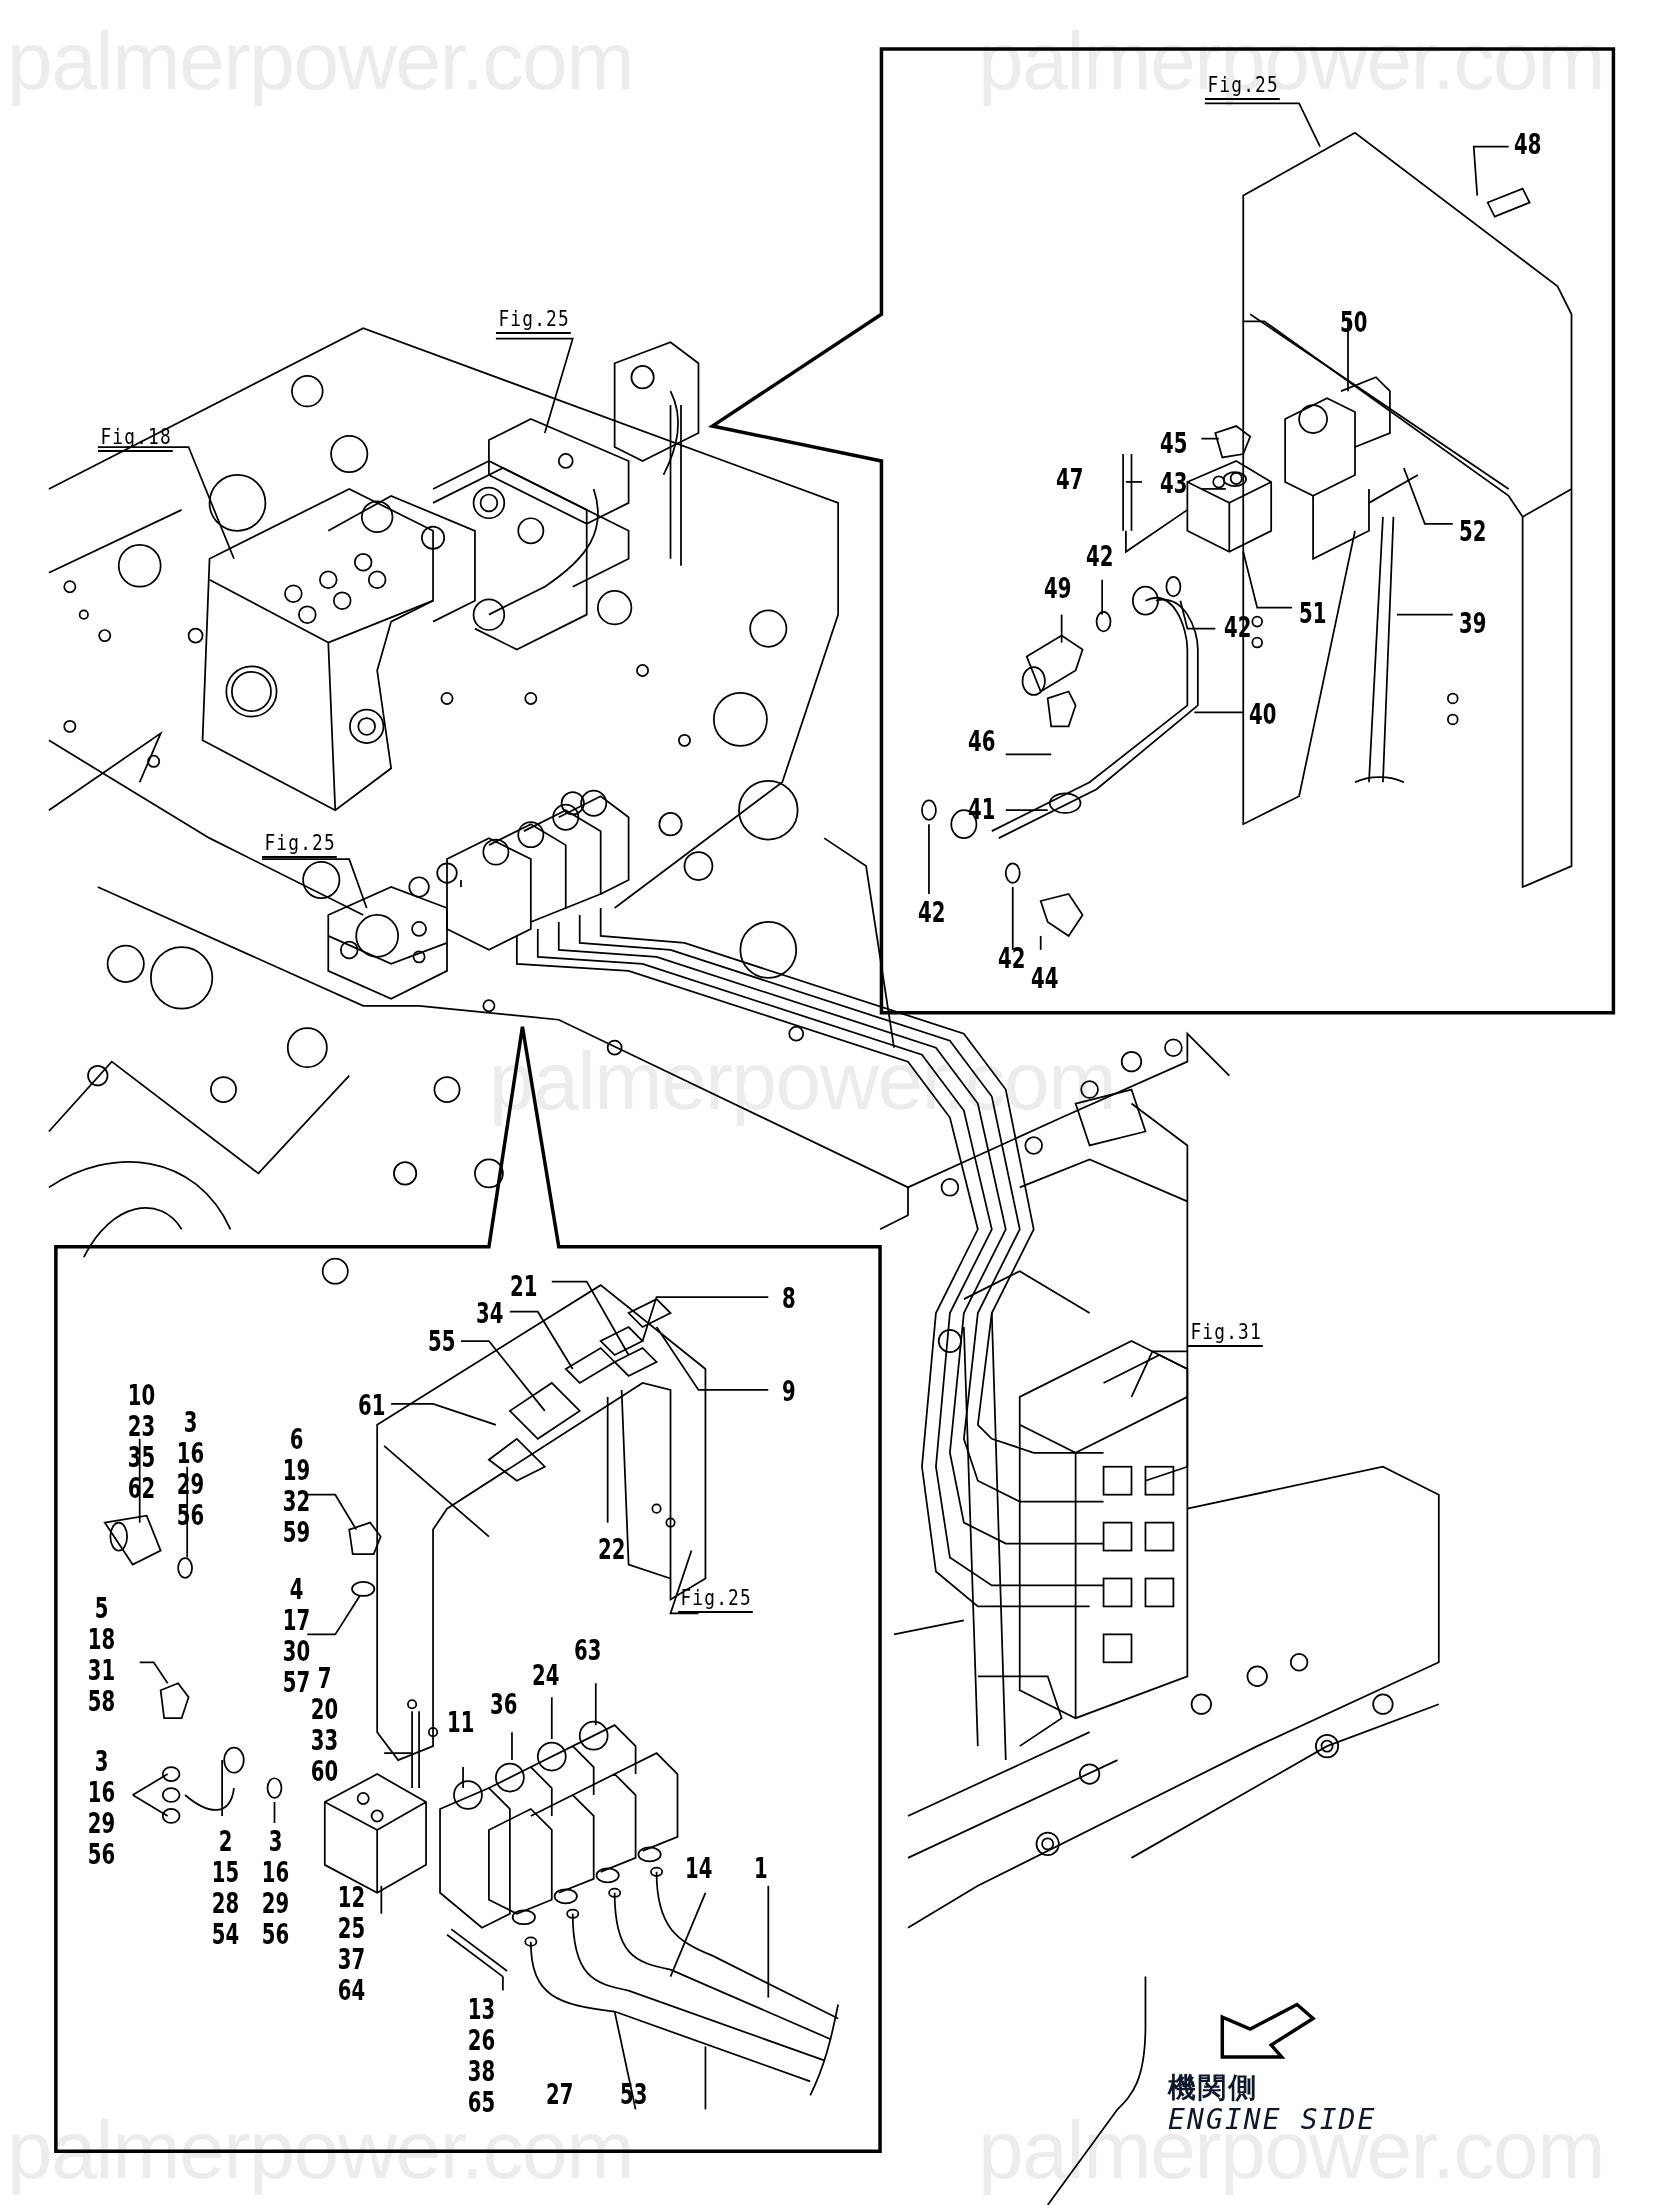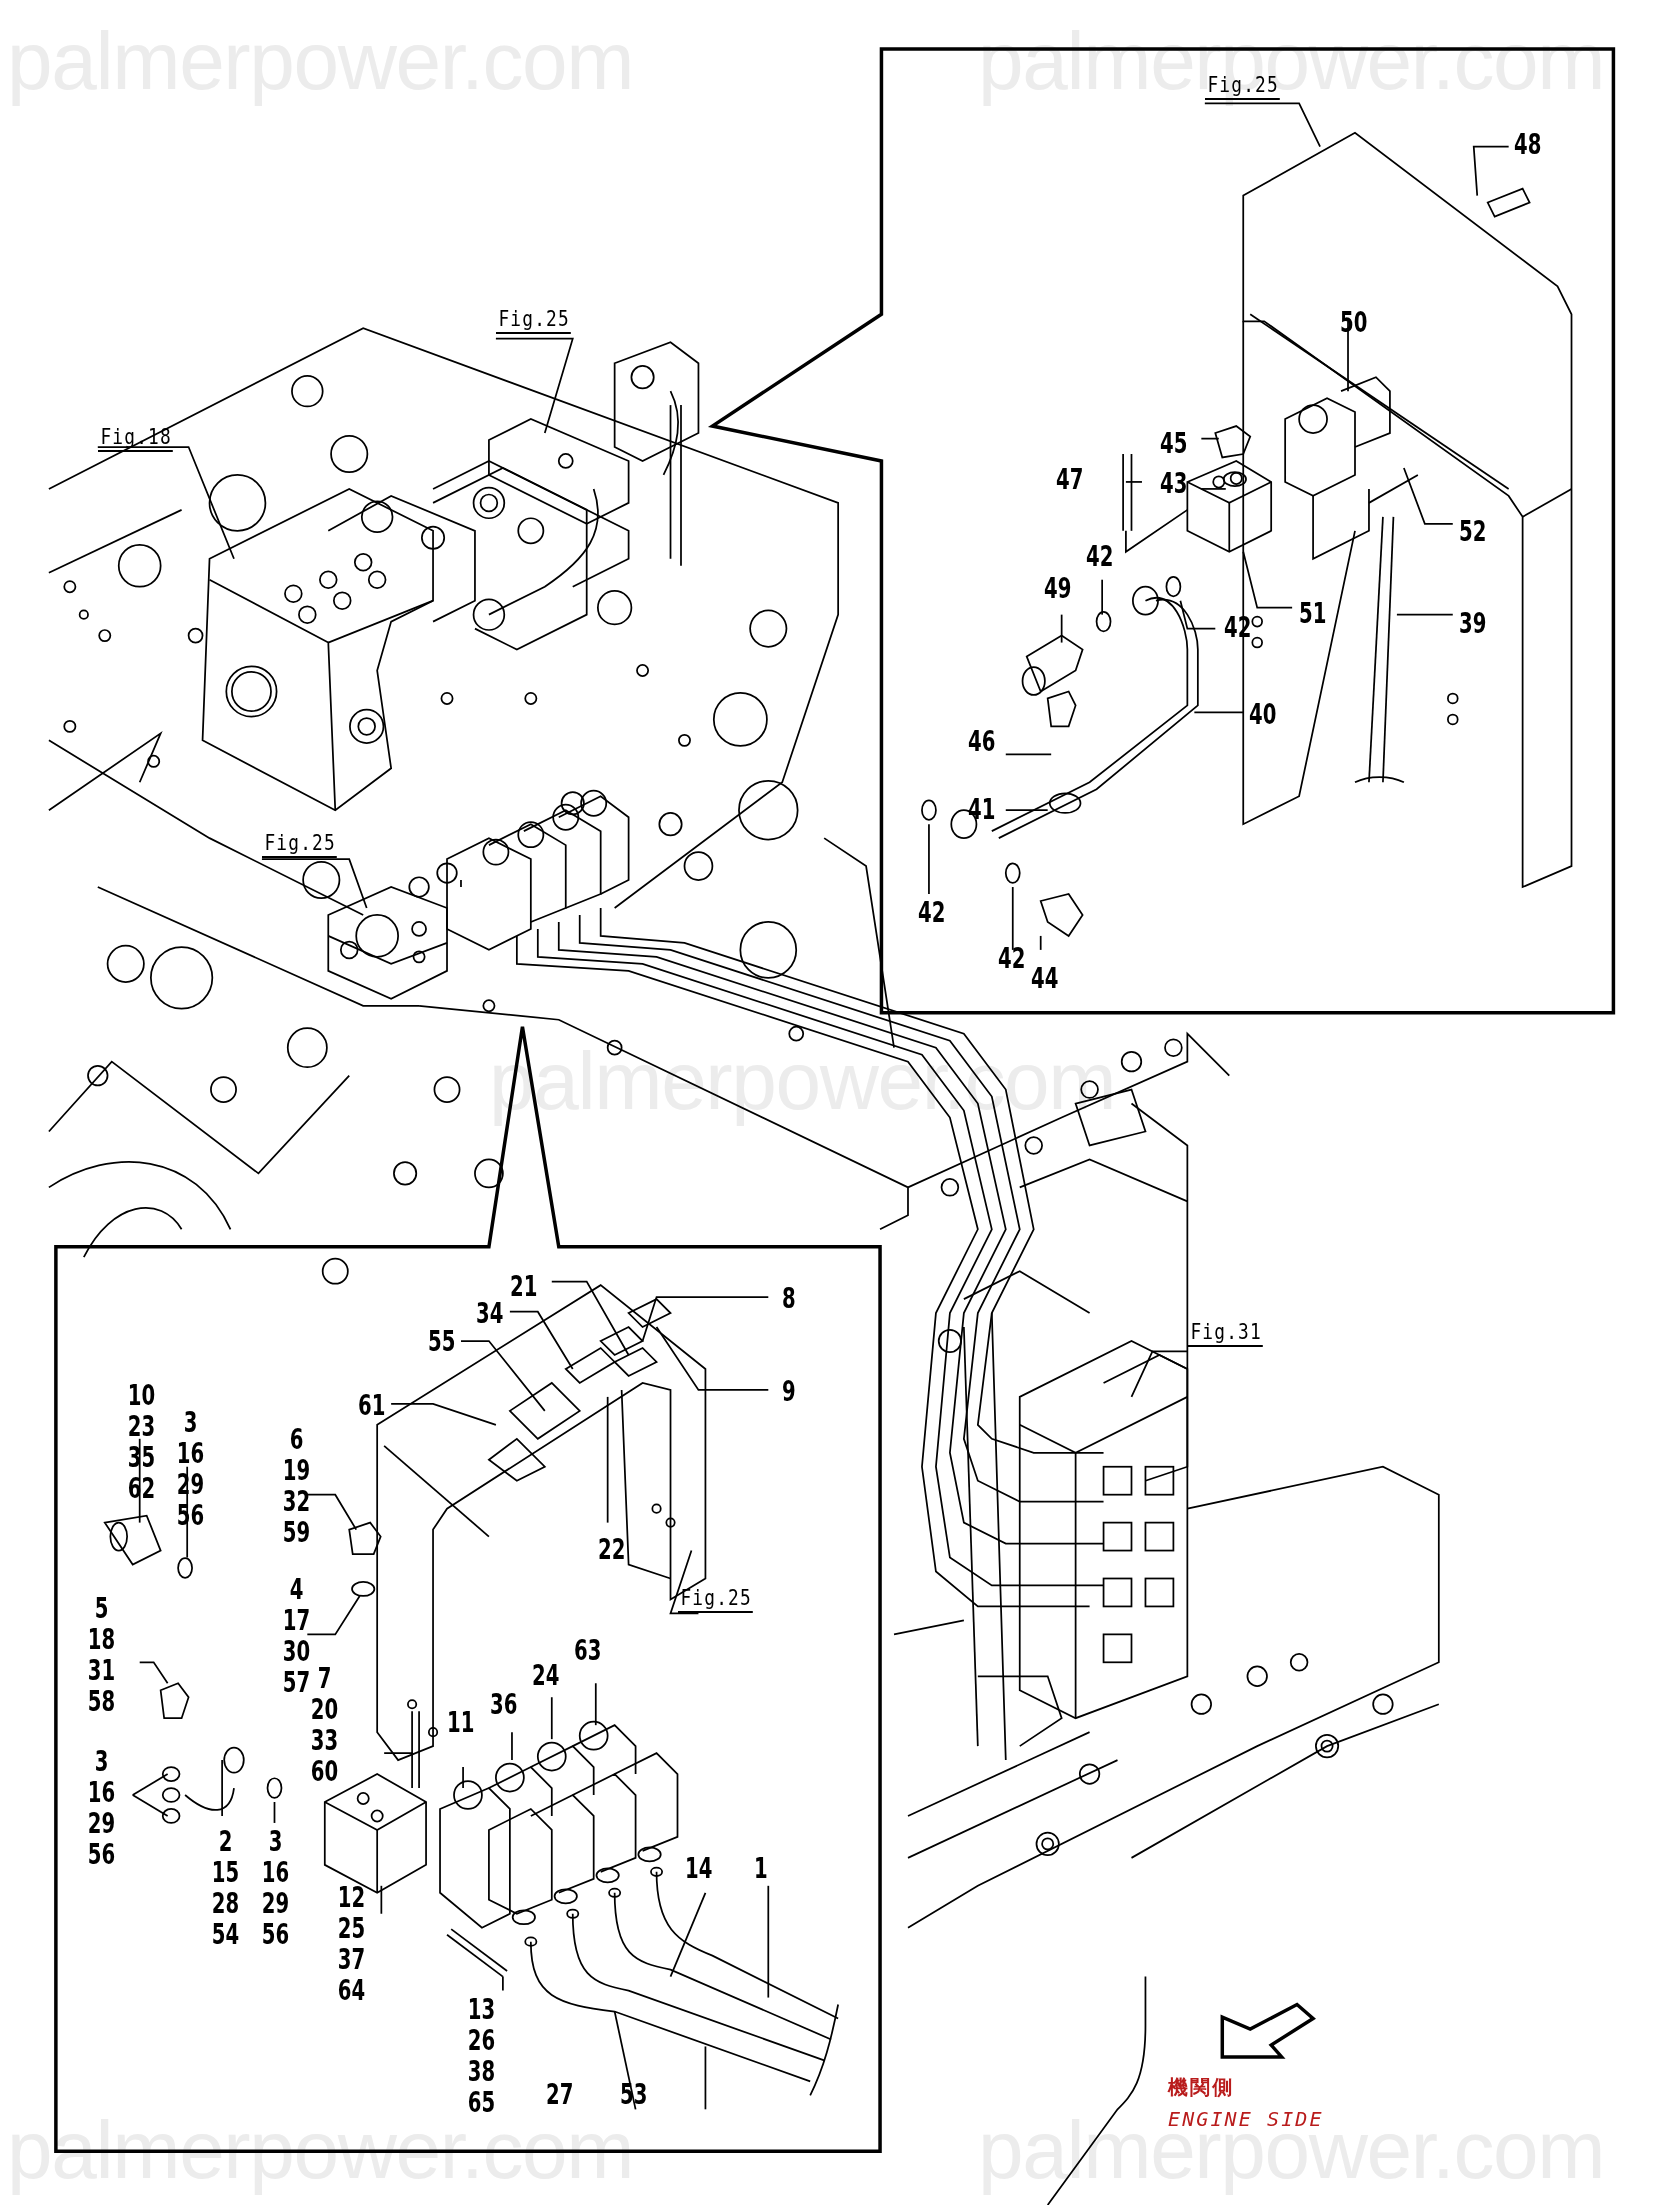--- a/index.html
+++ b/index.html
@@ -2,21 +2,21 @@
 <html style="font-size:11.2px"><head>
 <meta charset="utf-8">
 <style>
   html,body{margin:0;padding:0;background:#ffffff;}
   body{width:1670px;height:2205px;position:relative;overflow:hidden;font-family:"DejaVu Sans Mono","Liberation Mono",monospace;}
   #stage{position:absolute;left:0;top:0;width:1670px;height:2205px;}
   .wm{position:absolute;font-family:"Liberation Sans",sans-serif;font-size:82px;color:#ececec;letter-spacing:-1.4px;white-space:nowrap;pointer-events:none;text-align:right;}
   .lbl{position:absolute;font-family:"DejaVu Sans Condensed","DejaVu Sans",sans-serif;font-weight:bold;font-size:28px;color:#000;line-height:31px;transform:scaleX(0.78);transform-origin:left top;white-space:nowrap;}
   .lbl.stack{text-align:center;transform-origin:center top;}
   .fig{position:absolute;font-family:"DejaVu Sans Mono",monospace;font-size:21px;color:#000;letter-spacing:1.4px;border-bottom:2.1px solid #000;padding:0 1.4px 1.4px 2.8px;white-space:nowrap;transform:scaleX(0.85);transform-origin:left top;}
-  .note{position:absolute;font-family:"DejaVu Sans Mono",monospace;font-size:20px;color:#b91c1c;letter-spacing:2.1px;line-height:31px;white-space:nowrap;}
+  .note{position:absolute;font-family:"DejaVu Sans Mono",monospace;font-size:28px;color:#0f172a;letter-spacing:2.1px;line-height:31px;white-space:nowrap;}
   svg{position:absolute;left:0;top:0;}
 </style>
 </head>
 <body>
 
 <div id="stage">
 
   <div class="wm" style="left:7px;top:14px;">palmerpower.com</div>
   <div class="wm" style="left:978px;top:14px;">palmerpower.com</div>
   <div class="wm" style="left:489px;top:1034px;">palmerpower.com</div>

